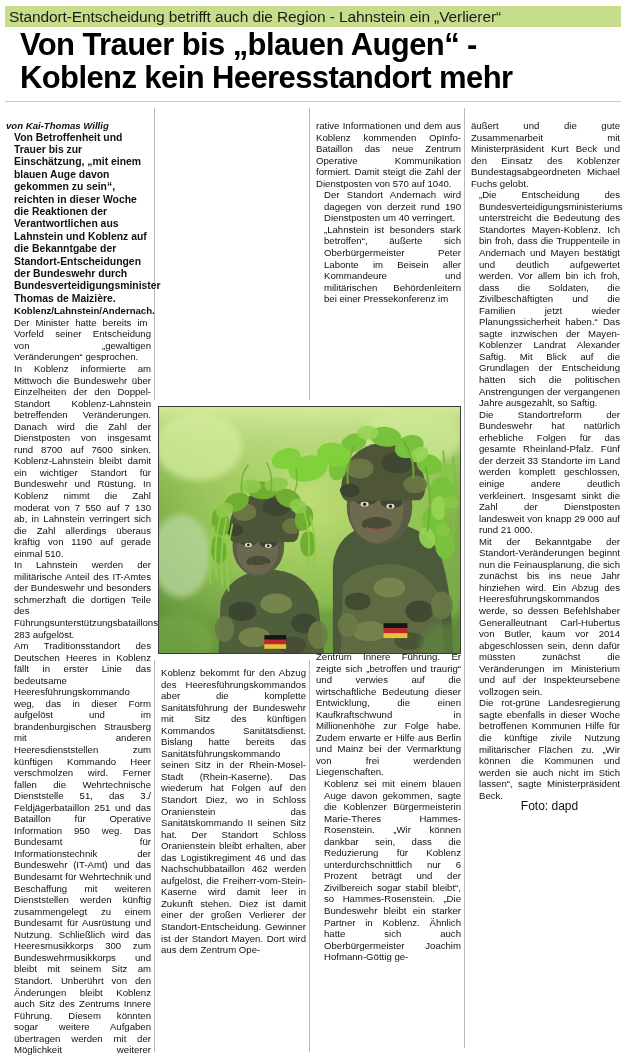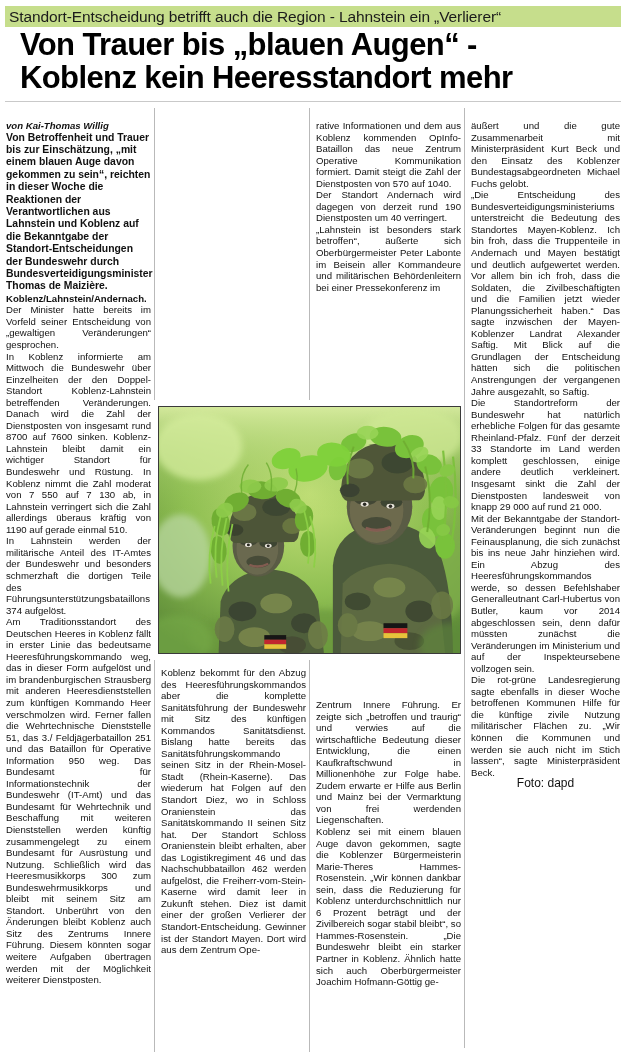--- a/index.html
+++ b/index.html
@@ -74,21 +74,21 @@
     top: 120px;
     width: 145px;
     font-size: 9.6px;
     line-height: 11.55px;
     text-align: justify;
     text-justify: inter-word;
     hyphens: manual;
     color: #111;
   }
   .col p { margin: 0; }
-  .col p + p { margin-top: 0px; }
+  .col p + p { margin-top: 0px; margin-left: 8px; }
 
   #col1 { left: 6px; }
   #col2 { left: 161px; }
   #col3 { left: 316px; }
   #col4 { left: 471px; width: 149px; }
 
   .vrule {
     position: absolute;
     top: 108px;
     width: 1px;
@@ -154,36 +154,36 @@
   <div class="vrule r2"></div>
   <div class="vrule r3"></div>
   <div class="vrule r1b"></div>
   <div class="vrule r2b"></div>
 
   <div class="col" id="col1">
     <p class="byline">von Kai-Thomas Willig</p>
     <p class="lead">Von Betroffenheit und Trauer bis zur Einschätzung, „mit einem blauen Auge davon gekommen zu sein“, reichten in dieser Woche die Reaktionen der Verantwortlichen aus Lahnstein und Koblenz auf die Bekanntgabe der Standort-Entscheidungen der Bundeswehr durch Bundesverteidigungsminister Thomas de Maizière.</p>
     <p><span class="dateline">Koblenz/Lahnstein/Andernach.</span><span> Der Minister hatte bereits im Vorfeld seiner Entscheidung von „gewaltigen Veränderungen“ gesprochen.</span></p>
     <p>In Koblenz informierte am Mittwoch die Bundeswehr über Einzelheiten der den Doppel-Standort Koblenz-Lahnstein betreffenden Veränderungen. Danach wird die Zahl der Dienstposten von insgesamt rund 8700 auf 7600 sinken. Koblenz-Lahnstein bleibt damit ein wichtiger Standort für Bundeswehr und Rüstung. In Koblenz nimmt die Zahl moderat von 7 550 auf 7 130 ab, in Lahnstein verringert sich die Zahl allerdings überaus kräftig von 1190 auf gerade einmal 510.</p>
-    <p>In Lahnstein werden der militärische Anteil des IT-Amtes der Bundeswehr und besonders schmerzhaft die dortigen Teile des Führungsunterstützungsbataillons 374 aufgelöst.</p>
+    <p>In Lahnstein werden der militärische Anteil des IT-Amtes der Bundeswehr und besonders schmerzhaft die dortigen Teile des Führungsunterstützungsbataillons 283 aufgelöst.</p>
     <p>Am Traditionsstandort des Deutschen Heeres in Koblenz fällt in erster Linie das bedeutsame Heeresführungskommando weg, das in dieser Form aufgelöst und im brandenburgischen Strausberg mit anderen Heeresdienststellen zum künftigen Kommando Heer verschmolzen wird. Ferner fallen die Wehrtechnische Dienststelle 51, das 3./ Feldjägerbataillon 251 und das Bataillon für Operative Information 950 weg. Das Bundesamt für Informationstechnik der Bundeswehr (IT-Amt) und das Bundesamt für Wehrtechnik und Beschaffung mit weiteren Dienststellen werden künftig zusammengelegt zu einem Bundesamt für Ausrüstung und Nutzung. Schließlich wird das Heeresmusikkorps 300 zum Bundeswehrmusikkorps und bleibt mit seinem Sitz am Standort. Unberührt von den Änderungen bleibt Koblenz auch Sitz des Zentrums Innere Führung. Diesem könnten sogar weitere Aufgaben übertragen werden mit der Möglichkeit weiterer Dienstposten.</p>
   </div>
 
   <div class="col" id="col2" style="height:292px; overflow:hidden;"></div>
 
   <div class="col" id="col3">
     <p>rative Informationen und dem aus Koblenz kommenden OpInfo-Bataillon das neue Zentrum Operative Kommunikation formiert. Damit steigt die Zahl der Dienstposten von 570 auf 1040.</p>
     <p>Der Standort Andernach wird dagegen von derzeit rund 190 Dienstposten um 40 verringert.</p>
     <p>„Lahnstein ist besonders stark betroffen“, äußerte sich Oberbürgermeister Peter Labonte im Beisein aller Kommandeure und militärischen Behördenleitern bei einer Pressekonferenz im</p>
   </div>
 
   <div class="col" id="col2b" style="left:161px; top:661px; width:145px;margin-top:6px;">
     <p>Koblenz bekommt für den Abzug des Heeresführungskommandos aber die komplette Sanitätsführung der Bundeswehr mit Sitz des künftigen Kommandos Sanitätsdienst. Bislang hatte bereits das Sanitätsführungskommando seinen Sitz in der Rhein-Mosel-Stadt (Rhein-Kaserne). Das wiederum hat Folgen auf den Standort Diez, wo in Schloss Oranienstein das Sanitätskommando II seinen Sitz hat. Der Standort Schloss Oranienstein bleibt erhalten, aber das Logistikregiment 46 und das Nachschubbataillon 462 werden aufgelöst, die Freiherr-vom-Stein-Kaserne wird damit leer in Zukunft stehen. Diez ist damit einer der großen Verlierer der Standort-Entscheidung. Gewinner ist der Standort Mayen. Dort wird aus dem Zentrum Ope-</p>
   </div>
-  <div class="col" id="col3b" style="left:316px; top:699px; width:145px;">
+  <div class="col" id="col3b" style="left:316px; top:651px; width:145px;">
     <p>Zentrum Innere Führung. Er zeigte sich „betroffen und traurig“ und verwies auf die wirtschaftliche Bedeutung dieser Entwicklung, die einen Kaufkraftschwund in Millionenhöhe zur Folge habe. Zudem erwarte er Hilfe aus Berlin und Mainz bei der Vermarktung von frei werdenden Liegenschaften.</p>
     <p>Koblenz sei mit einem blauen Auge davon gekommen, sagte die Koblenzer Bürgermeisterin Marie-Theres Hammes-Rosenstein. „Wir können dankbar sein, dass die Reduzierung für Koblenz unterdurchschnittlich nur 6 Prozent beträgt und der Zivilbereich sogar stabil bleibt“, so Hammes-Rosenstein. „Die Bundeswehr bleibt ein starker Partner in Koblenz. Ähnlich hatte sich auch Oberbürgermeister Joachim Hofmann-Göttig ge-</p>
   </div>
 
   <div class="col" id="col4">
     <p>äußert und die gute Zusammenarbeit mit Ministerpräsident Kurt Beck und den Einsatz des Koblenzer Bundestagsabgeordneten Michael Fuchs gelobt.</p>
     <p>„Die Entscheidung des Bundesverteidigungsministeriums unterstreicht die Bedeutung des Standortes Mayen-Koblenz. Ich bin froh, dass die Truppenteile in Andernach und Mayen bestätigt und deutlich aufgewertet werden. Vor allem bin ich froh, dass die Soldaten, die Zivilbeschäftigten und die Familien jetzt wieder Planungssicherheit haben.“ Das sagte inzwischen der Mayen-Koblenzer Landrat Alexander Saftig. Mit Blick auf die Grundlagen der Entscheidung hätten sich die politischen Anstrengungen der vergangenen Jahre ausgezahlt, so Saftig.</p>
     <p>Die Standortreform der Bundeswehr hat natürlich erhebliche Folgen für das gesamte Rheinland-Pfalz. Fünf der derzeit 33 Standorte im Land werden komplett geschlossen, einige andere deutlich verkleinert. Insgesamt sinkt die Zahl der Dienstposten landesweit von knapp 29 000 auf rund 21 000.</p>
     <p>Mit der Bekanntgabe der Standort-Veränderungen beginnt nun die Feinausplanung, die sich zunächst bis ins neue Jahr hinziehen wird. Ein Abzug des Heeresführungskommandos werde, so dessen Befehlshaber Generalleutnant Carl-Hubertus von Butler, kaum vor 2014 abgeschlossen sein, denn dafür müssten zunächst die Veränderungen im Ministerium und auf der Inspekteursebene vollzogen sein.</p>
     <p>Die rot-grüne Landesregierung sagte ebenfalls in dieser Woche betroffenen Kommunen Hilfe für die künftige zivile Nutzung militärischer Flächen zu. „Wir können die Kommunen und werden sie auch nicht im Stich lassen“, sagte Ministerpräsident Beck.</p>

